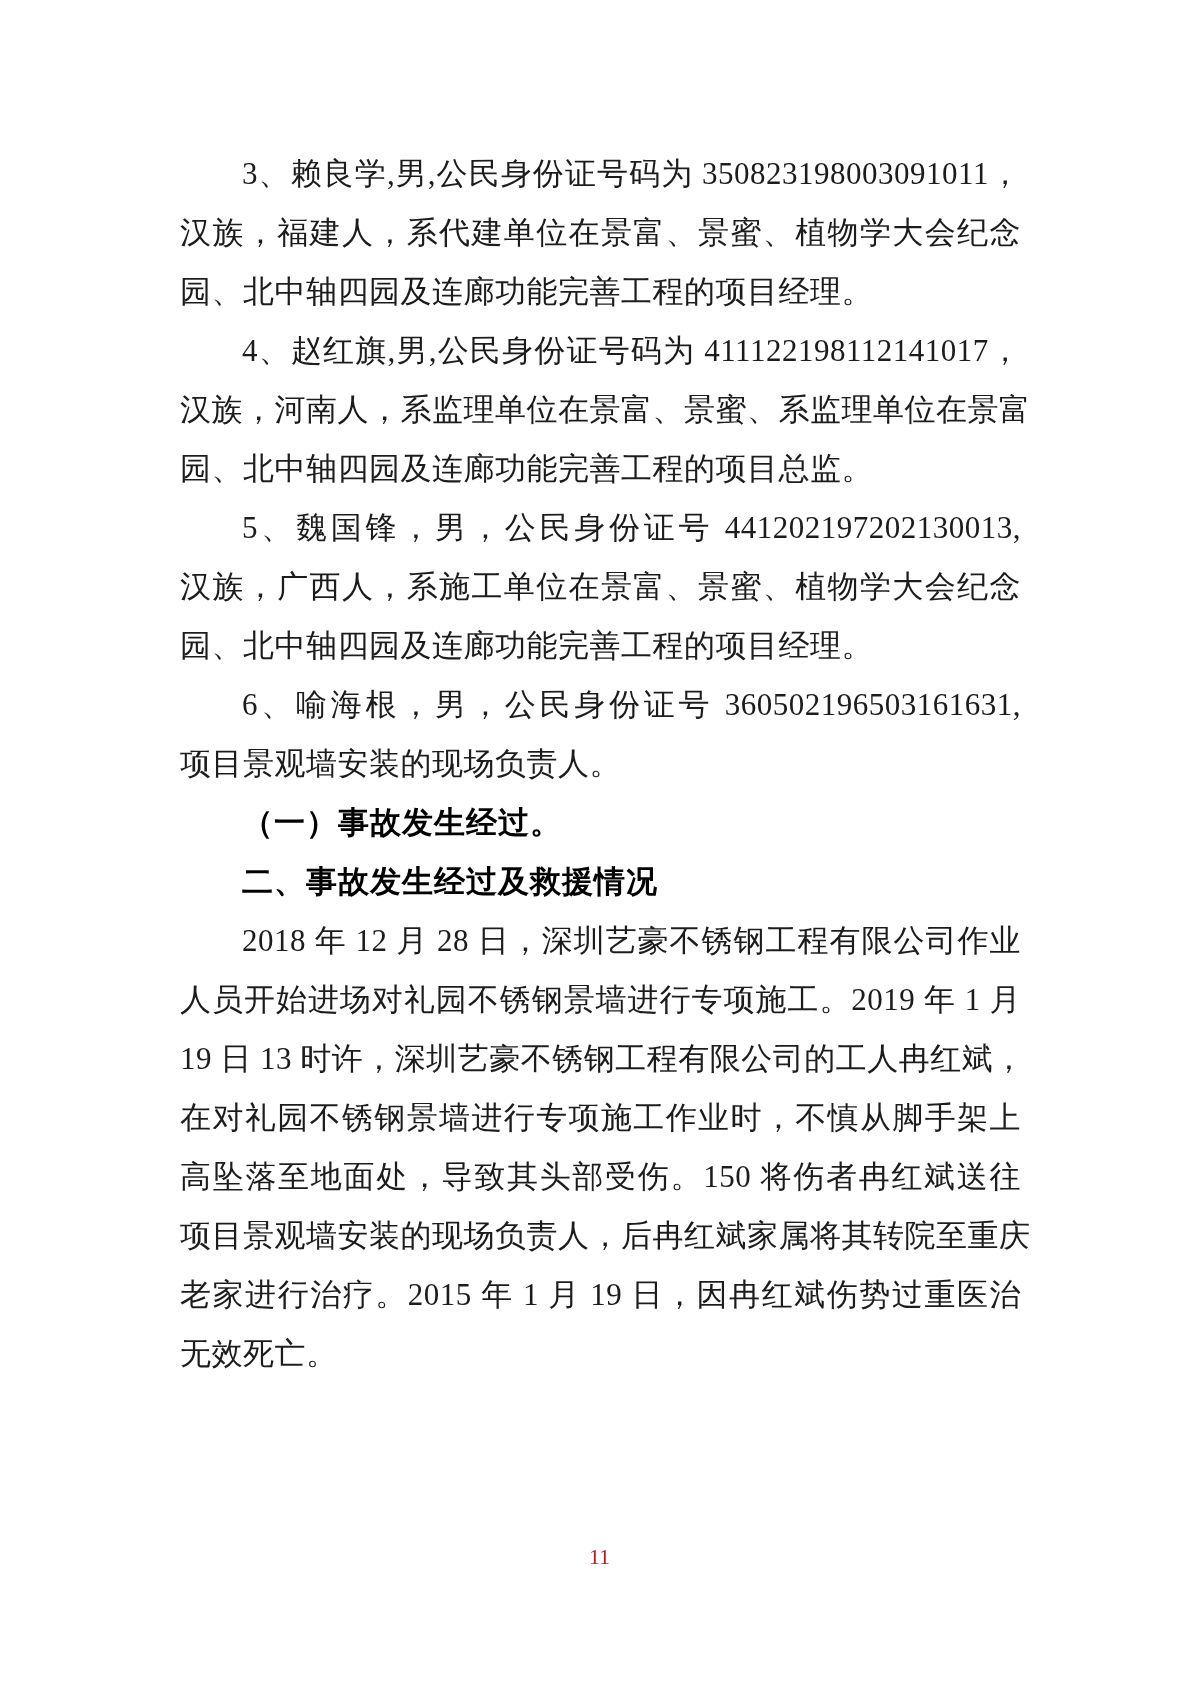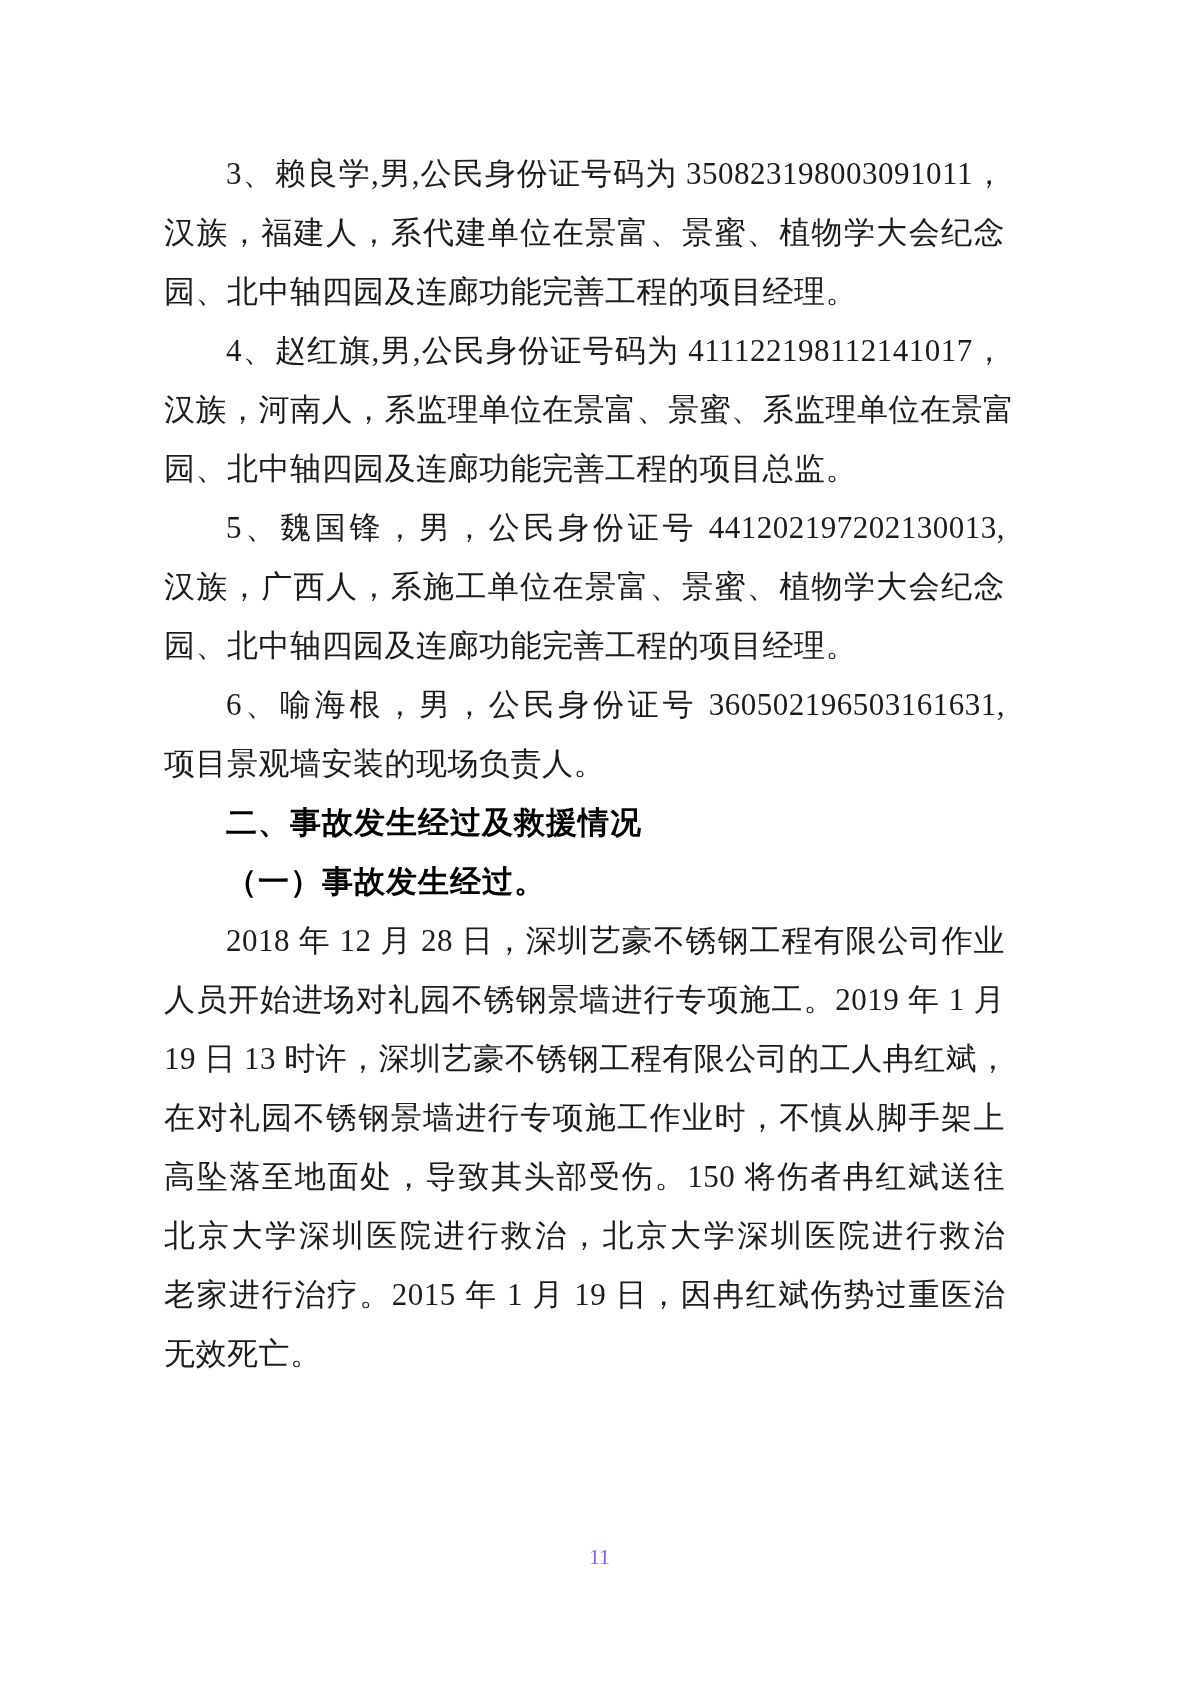--- a/index.html
+++ b/index.html
@@ -11,21 +11,21 @@
     position: relative;
     width: 1199px;
     height: 1696px;
     background: #ffffff;
     overflow: hidden;
     font-family: "Liberation Serif", "DejaVu Serif", serif;
     color: #1c1c1c;
   }
   .content {
     position: absolute;
-    left: 164px;
+    left: 180px;
     top: 144px;
     width: 841px;
   }
   .p-line {
     font-size: 31px;
     line-height: 59px;
     height: 59px;
     text-align: justify;
     text-align-last: justify;
     letter-spacing: 0.5px;
@@ -49,21 +49,21 @@
     letter-spacing: 1px;
     white-space: nowrap;
   }
   .page-number {
     position: absolute;
     left: 0;
     right: 0;
     top: 1544px;
     text-align: center;
     font-size: 22px;
-    color: #8b5cf6;
+    color: #b91c1c;
     font-family: "Liberation Serif", "DejaVu Serif", serif;
   }
 </style>
 </head>
 <body>
 
 <div class="page">
   <div class="content">
 
     <div class="p-line first">3、赖良学,男,公民身份证号码为 350823198003091011，</div>
@@ -74,29 +74,29 @@
     <div class="p-line">汉族，河南人，系监理单位在景富、景蜜、系监理单位在景富</div>
     <div class="p-line last">园、北中轴四园及连廊功能完善工程的项目总监。</div>
 
     <div class="p-line first">5、魏国锋，男，公民身份证号 441202197202130013,</div>
     <div class="p-line">汉族，广西人，系施工单位在景富、景蜜、植物学大会纪念</div>
     <div class="p-line last">园、北中轴四园及连廊功能完善工程的项目经理。</div>
 
     <div class="p-line first">6、喻海根，男，公民身份证号 360502196503161631,</div>
     <div class="p-line last">项目景观墙安装的现场负责人。</div>
 
+    <div class="h-line">（一）事故发生经过。</div>
+
     <div class="h-line">二、事故发生经过及救援情况</div>
-
-    <div class="h-line">（一）事故发生经过。</div>
 
     <div class="p-line first">2018 年 12 月 28 日，深圳艺豪不锈钢工程有限公司作业</div>
     <div class="p-line">人员开始进场对礼园不锈钢景墙进行专项施工。2019 年 1 月</div>
     <div class="p-line">19 日 13 时许，深圳艺豪不锈钢工程有限公司的工人冉红斌，</div>
     <div class="p-line">在对礼园不锈钢景墙进行专项施工作业时，不慎从脚手架上</div>
     <div class="p-line">高坠落至地面处，导致其头部受伤。150 将伤者冉红斌送往</div>
-    <div class="p-line">北京大学深圳医院进行救治，北京大学深圳医院进行救治</div>
+    <div class="p-line">项目景观墙安装的现场负责人，后冉红斌家属将其转院至重庆</div>
     <div class="p-line">老家进行治疗。2015 年 1 月 19 日，因冉红斌伤势过重医治</div>
     <div class="p-line last">无效死亡。</div>
 
   </div>
 
   <div class="page-number">11</div>
 </div>
 
 </body></html>

